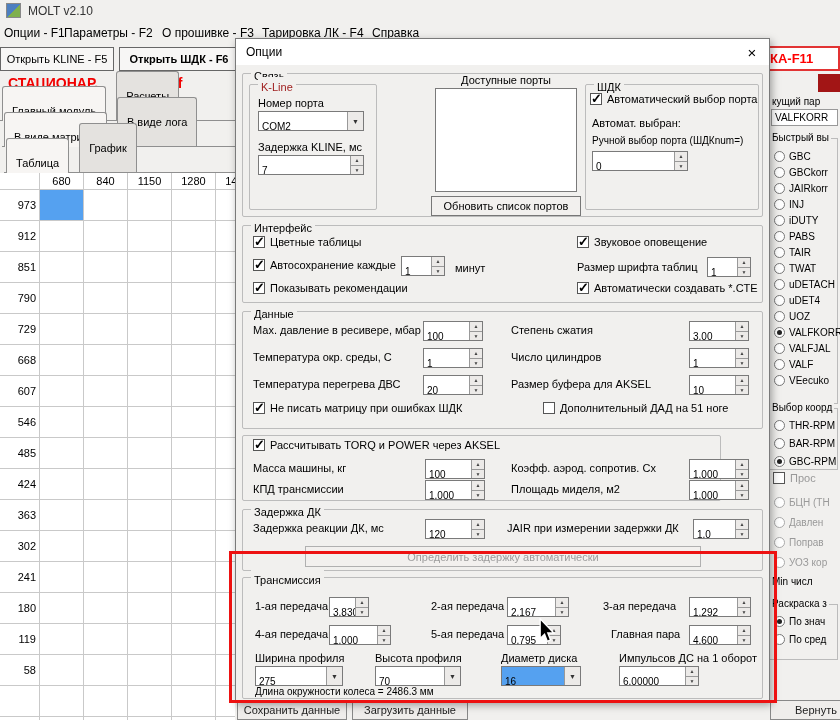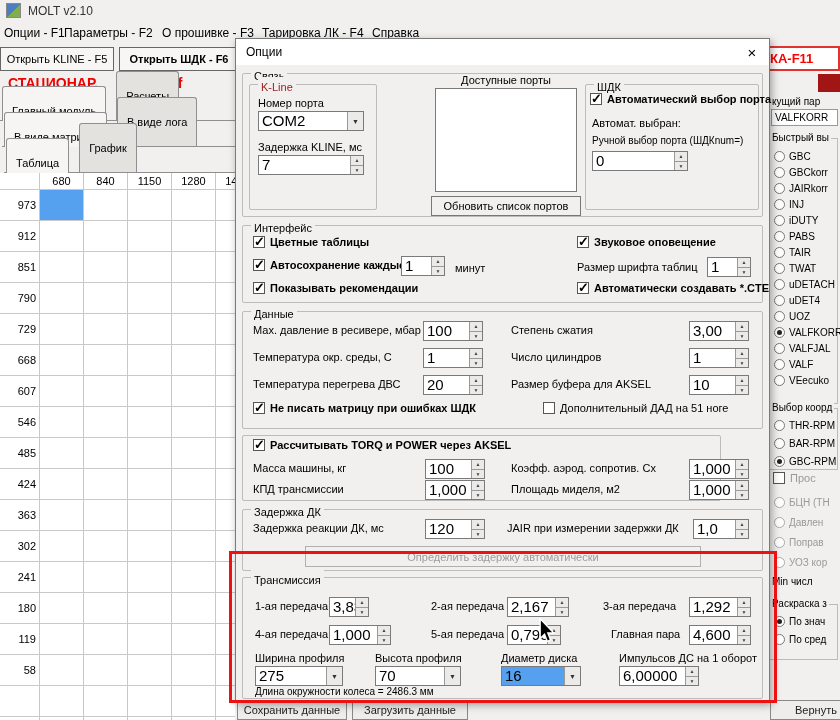--- a/index.html
+++ b/index.html
@@ -41,26 +41,26 @@
 .gray .rad{border-color:#aaa}
 .dialog{position:absolute;left:235px;top:38px;width:535px;height:664px;background:#f1f0ee;border:1px solid #7a7a7a;box-shadow:2px 3px 8px rgba(0,0,0,.35);z-index:10}
 .dlg-title{position:absolute;left:0;top:0;width:100%;height:26px;background:#fff;display:flex;align-items:center;padding-left:10px;font-size:12px}
 .dlg-close{position:absolute;right:1px;top:1px;width:32px;height:24px;display:flex;align-items:center;justify-content:center;font-size:15px;background:#fff}
 .grp{position:absolute;border:1px solid #bcbcbc;border-radius:2px}
 .legend{position:absolute;top:-8px;left:8px;background:#f1f0ee;padding:4px 3px;font-size:11px;white-space:nowrap}
 .legend.red{color:#a02020}
 .lbl{position:absolute;font-size:11px;white-space:nowrap}
 .sm{font-size:10px}
 .cbrow{position:absolute;display:flex;align-items:center;gap:5px;white-space:nowrap}
-.cblabel{font-weight:bold;font-size:11px}
+.cblabel{font-weight:normal;font-size:11px}
 .cbrow.plain .cblabel{font-weight:normal}
 .cb{width:12px;height:12px;min-width:12px;border:1px solid #555;background:#fff;position:relative}
 .cb.on::after{content:"✓";position:absolute;left:0;top:-3px;font-size:13px;font-weight:bold}
 .spin,.combo{position:absolute;display:flex;border:1px solid #7a7a7a;background:#fff;height:20px}
-.spin-val,.combo-val{flex:1;padding:0 3px 0;font-size:15px;overflow:hidden;white-space:nowrap}
+.spin-val,.combo-val{flex:1;padding:9px 3px 0;font-size:10px;overflow:hidden;white-space:nowrap}
 .combo-val.hl{background:var(--selection-blue,#55a1f0)}
 .spin-btns{width:13px;border-left:1px solid #999;display:flex;flex-direction:column}
 .spin-btns span{flex:1;display:flex;align-items:center;justify-content:center;font-size:5px;background:#eceae8;color:#444}
 .spin-btns span:first-child{border-bottom:1px solid #999}
 .combo-btn{width:16px;border-left:1px solid #999;background:#eceae8;display:flex;align-items:center;justify-content:center;font-size:7px;color:#333}
 .listbox{position:absolute;background:#fff;border:1px solid #7a7a7a}
 .btn{position:absolute;border:1px solid #777;background:#f2f0ee;display:flex;align-items:center;justify-content:center;font-size:11px;white-space:nowrap}
 .btn.disabled{color:#9c9c9c;border-color:#b0b0b0}
 .annot{position:absolute;left:229px;top:551px;width:548px;height:152px;border:3px solid var(--annotation-red,#ed1111);z-index:20}
 .cursor{position:absolute;left:538px;top:618px;z-index:30}

